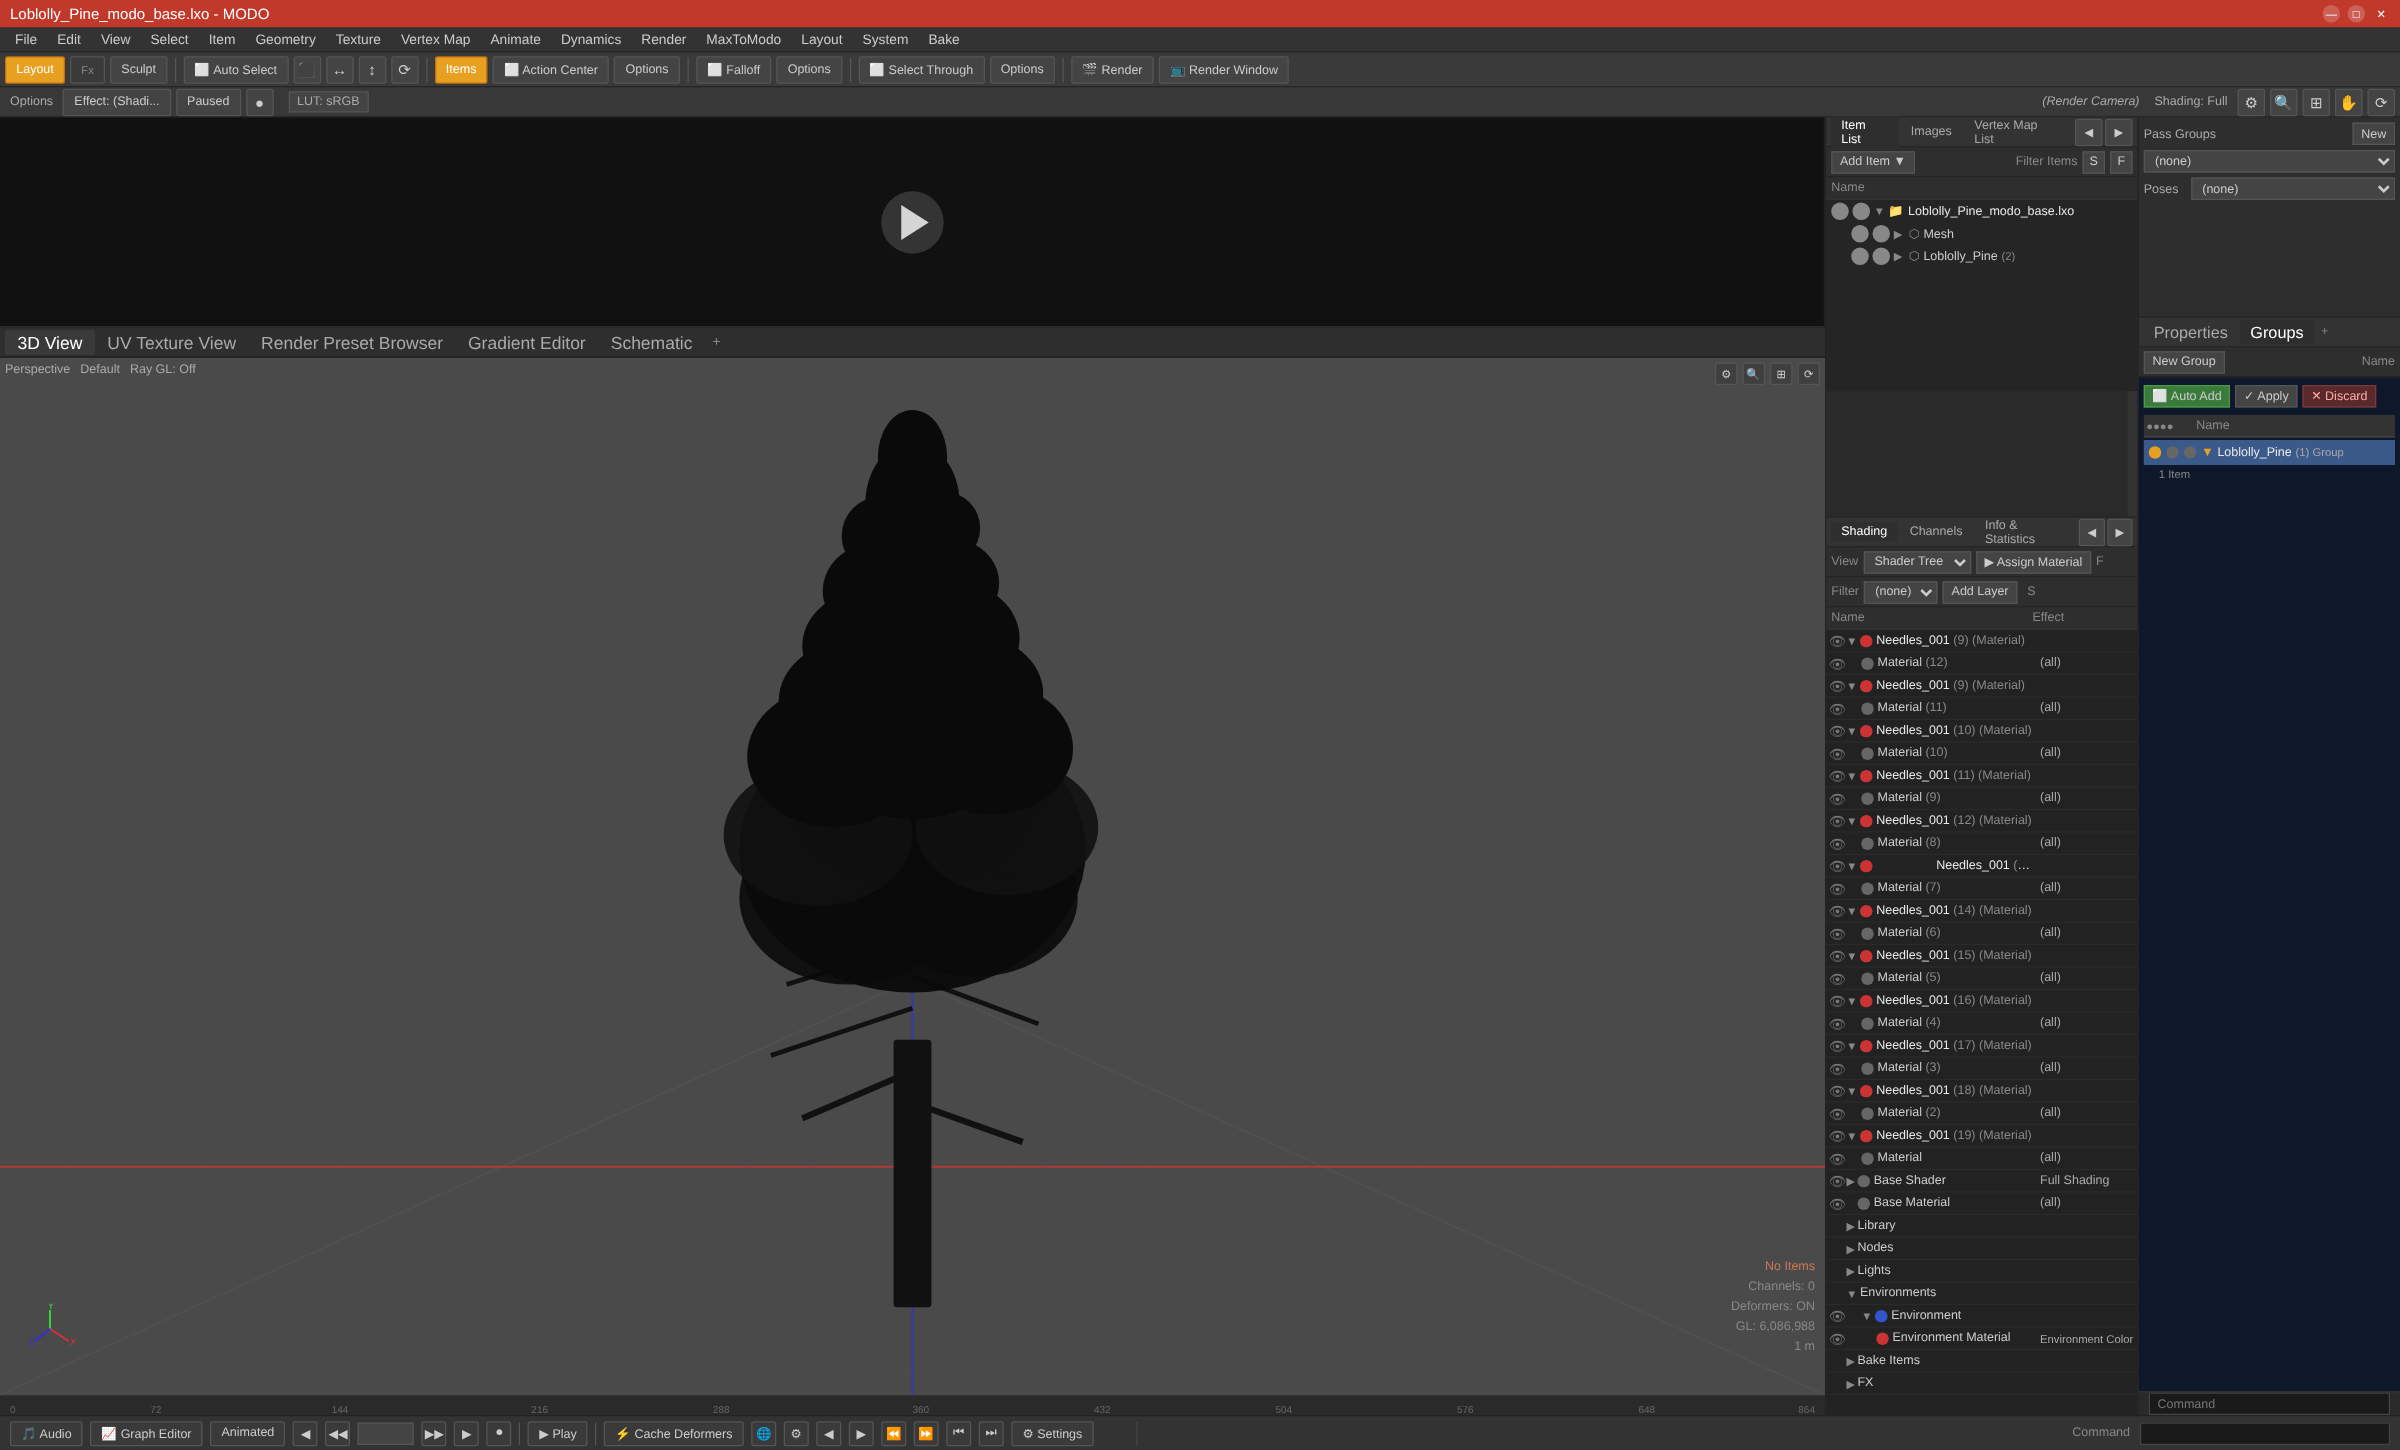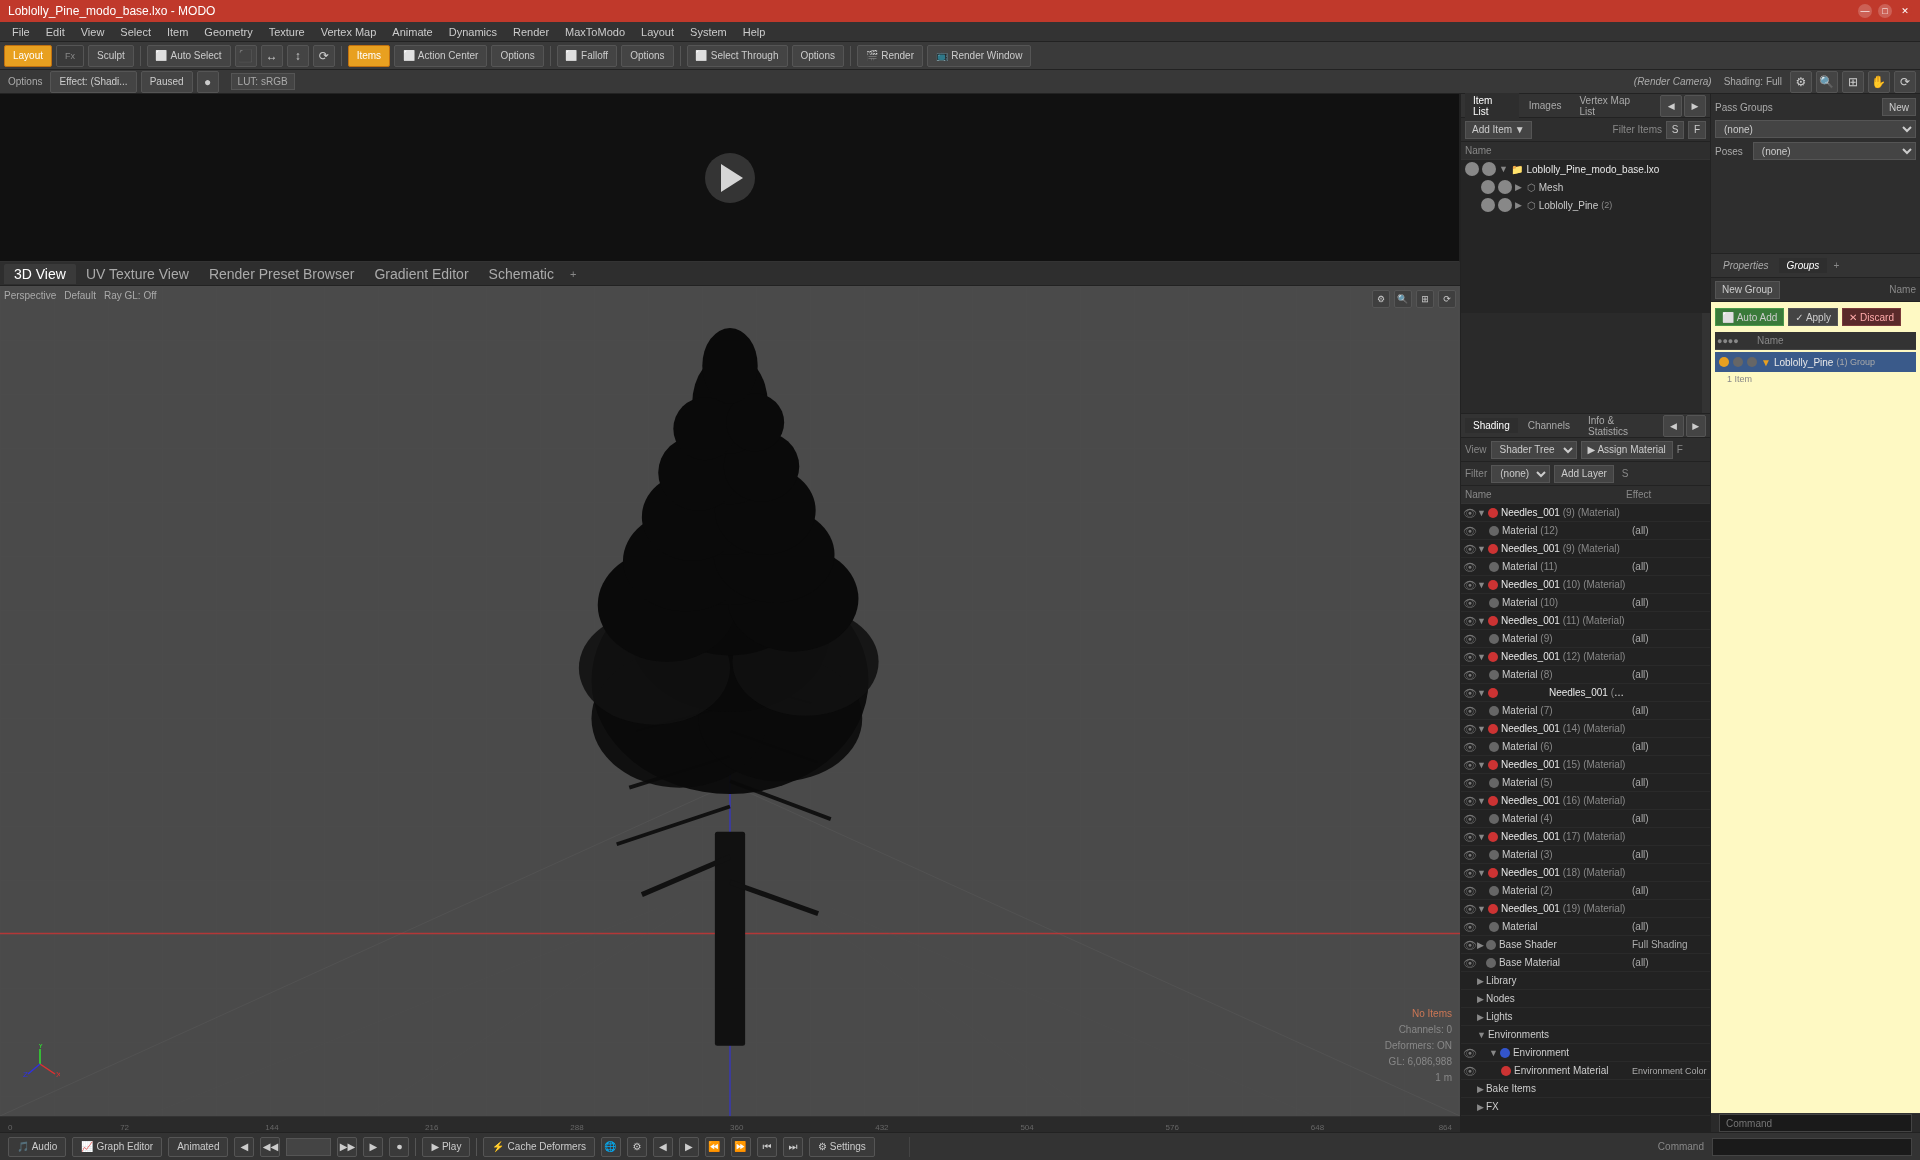--- a/index.html
+++ b/index.html
@@ -97,26 +97,26 @@
     .shader-indent2 { width: 24px; flex-shrink: 0; }
 
     
     #far-right { width: 210px; background: #2e2e2e; border-left: 1px solid #222; display: flex; flex-direction: column; }
     #pass-groups { height: 160px; border-bottom: 1px solid #222; padding: 4px; }
     .pass-row { display: flex; align-items: center; gap: 4px; margin-bottom: 4px; }
     .pass-select { flex: 1; height: 18px; background: #444; border: 1px solid #555; color: #ccc; font-size: 10px; padding: 0 4px; }
     .pass-btn { height: 18px; padding: 0 6px; background: #444; border: 1px solid #555; color: #ccc; font-size: 10px; cursor: pointer; }
     #props-panel { flex: 1; display: flex; flex-direction: column; overflow: hidden; }
     .props-tabs { height: 24px; background: #333; display: flex; align-items: center; padding: 0 4px; gap: 2px; border-bottom: 1px solid #222; }
-    .props-tab { padding: 2px 8px; font-size: 10px; color: #aaa; cursor: pointer; font-style: italic; }
+    .props-tab { padding: 2px 8px; font-size: 13px; color: #aaa; cursor: pointer; }
     .props-tab.active { color: #fff; background: #2e2e2e; }
     .props-toolbar { height: 24px; background: #2e2e2e; display: flex; align-items: center; padding: 0 4px; gap: 4px; border-bottom: 1px solid #222; }
     .props-btn { height: 18px; padding: 0 6px; background: #444; border: 1px solid #555; color: #ccc; font-size: 10px; cursor: pointer; }
     .props-green { background: #3a7a3a; border-color: #4a9a4a; }
-    .props-content { flex: 1; overflow-y: auto; background: #fef9c3; padding: 4px; }
+    .props-content { flex: 1; overflow-y: auto; background: #0f172a; padding: 4px; }
 
     
     .groups-row { height: 20px; display: flex; align-items: center; padding: 0 4px; font-size: 10px; }
     .groups-col { display: flex; gap: 2px; }
     .loblolly-icon { color: #e8a020; font-size: 10px; }
     .groups-subtext { font-size: 9px; color: #888; padding-left: 12px; }
 
     
     #vp-ruler { height: 14px; background: #2a2a2a; border-top: 1px solid #333; display: flex; align-items: center; padding: 0 4px; overflow: hidden; }
 
@@ -154,21 +154,21 @@
   <span class="menu-item">Item</span>
   <span class="menu-item">Geometry</span>
   <span class="menu-item">Texture</span>
   <span class="menu-item">Vertex Map</span>
   <span class="menu-item">Animate</span>
   <span class="menu-item">Dynamics</span>
   <span class="menu-item">Render</span>
   <span class="menu-item">MaxToModo</span>
   <span class="menu-item">Layout</span>
   <span class="menu-item">System</span>
-  <span class="menu-item">Help</span>
+  <span class="menu-item">Bake</span>
 </div>
 
 <div id="toolbar1">
   <button class="tb-btn active">Layout</button>
   <button class="tb-btn" style="background:#3a3a3a;border-color:#555;color:#888;font-size:9px;">Fx</button>
   <button class="tb-btn">Sculpt</button>
   <div class="tb-sep"></div>
   <button class="tb-btn">⬜ Auto Select</button>
   <button class="tb-icon-btn">⬛</button>
   <button class="tb-icon-btn">↔</button>

